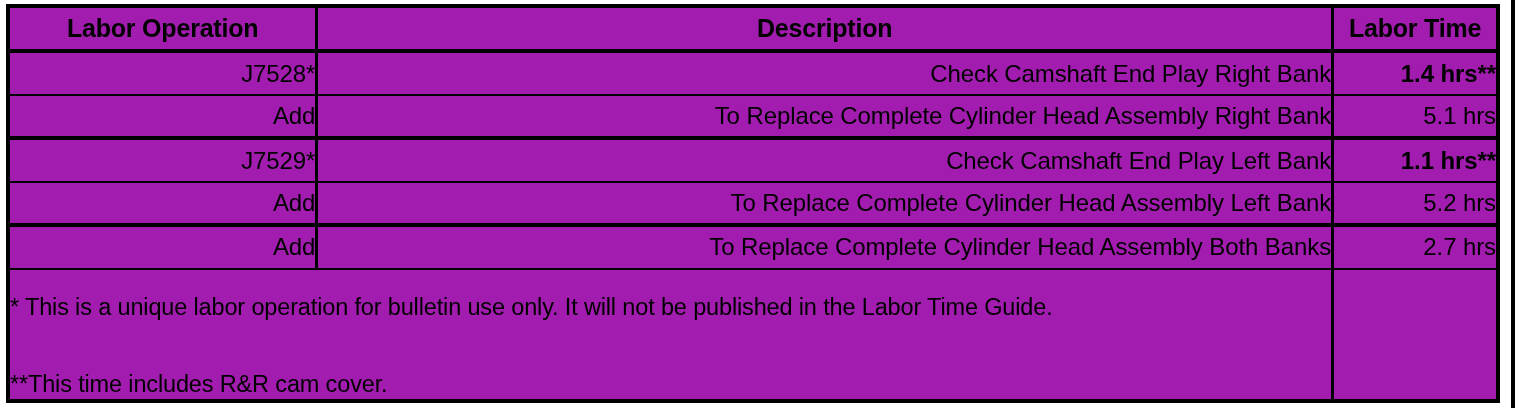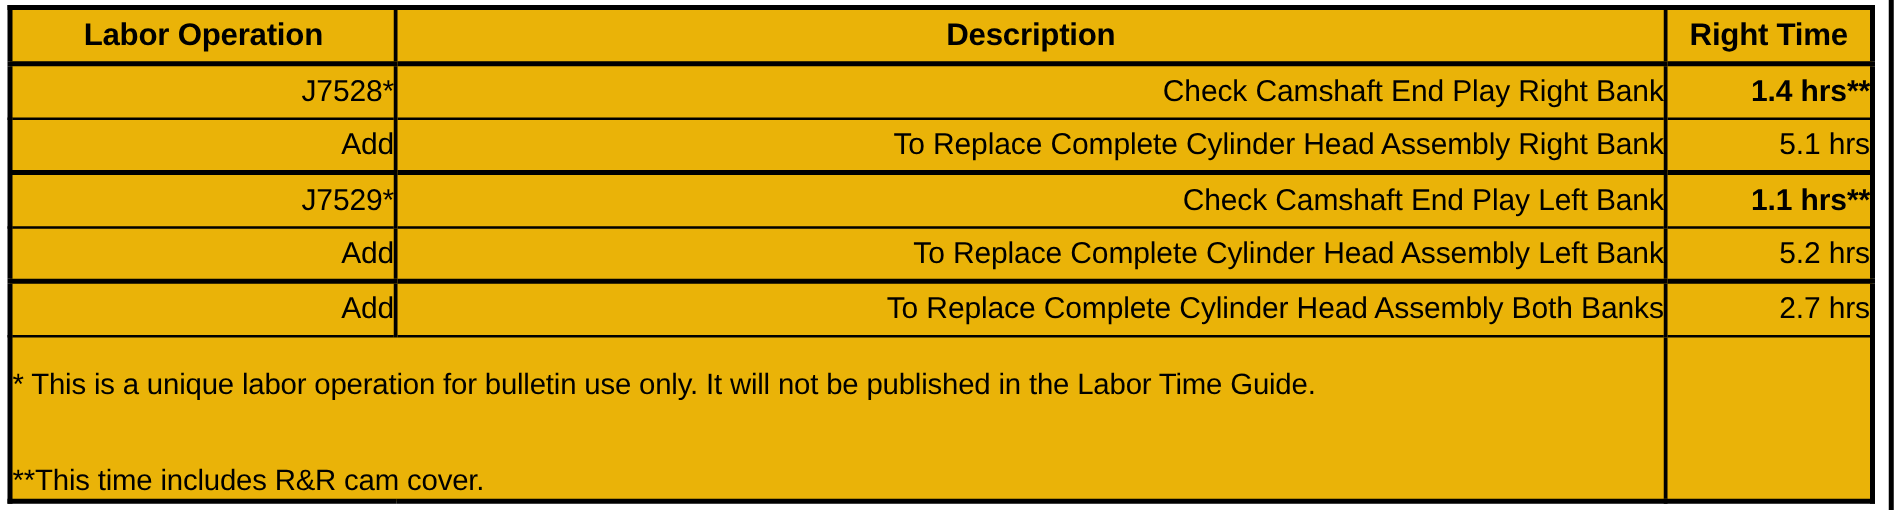--- a/index.html
+++ b/index.html
@@ -34,21 +34,21 @@
     border: 4px solid #000;
     box-sizing: border-box;
     border-collapse: collapse;
     table-layout: fixed;
   }
   #labor-table td, #labor-table th {
     padding: 0;
     margin: 0;
     vertical-align: middle;
     box-sizing: border-box;
-    background: #eab308;
+    background: #a21caf;
   }
 
   
   col.c-op   { width: 308px; }
   col.c-desc { width: 1013px; }
   col.c-time { width: 165px; }
 
   
   .vdiv-r  { border-right: 3px solid #000; }
 
@@ -105,21 +105,21 @@
     <colgroup>
       <col class="c-op">
       <col class="c-desc">
       <col class="c-time">
     </colgroup>
     <tbody>
 
       <tr>
         <th class="hdr rule-thick vdiv-r">Labor Operation</th>
         <th class="hdr rule-thick vdiv-r">Description</th>
-        <th class="hdr rule-thick">Right Time</th>
+        <th class="hdr rule-thick">Labor Time</th>
       </tr>
 
       <tr>
         <td class="cell rule-thin vdiv-r">J7528*</td>
         <td class="cell rule-thin vdiv-r">Check Camshaft End Play Right Bank</td>
         <td class="cell bold-time rule-thin">1.4 hrs**</td>
       </tr>
 
       <tr>
         <td class="cell rule-thick vdiv-r">Add</td>

